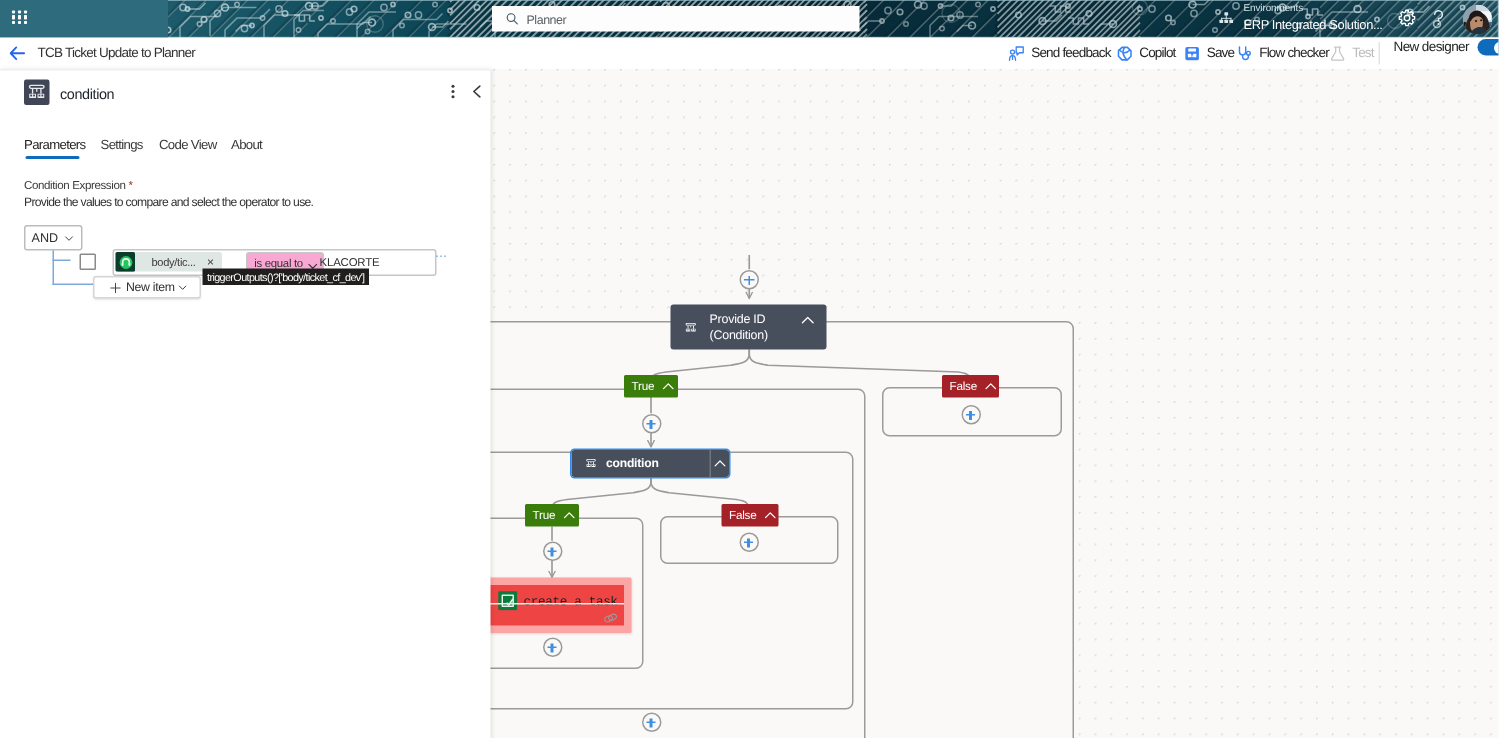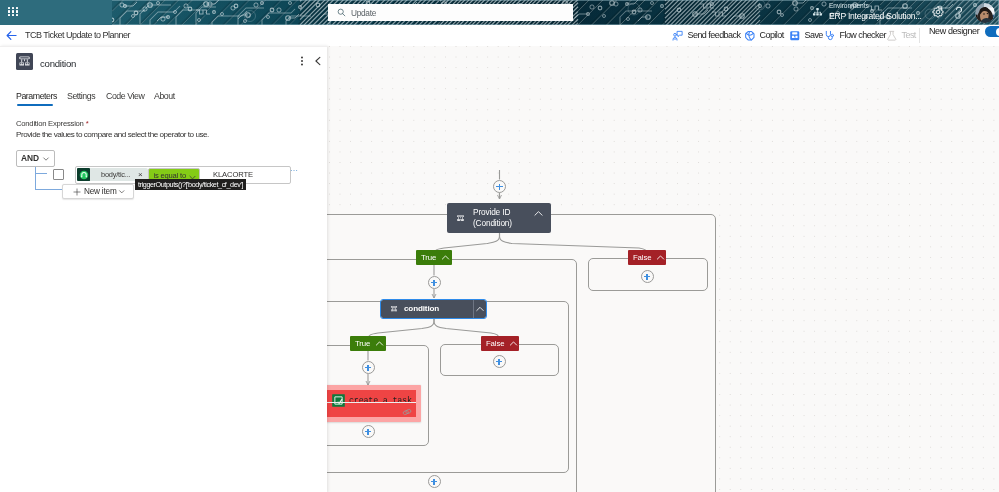--- a/index.html
+++ b/index.html
@@ -109,37 +109,37 @@
   .tab{position:absolute;top:0;font-size:8.8px;color:#3b3a39;line-height:13px;cursor:pointer;
        letter-spacing:-0.45px;white-space:nowrap;}
   .tab.active{color:#201f1e;}
   .tab-ul{position:absolute;top:14px;height:2px;background:#0f6cbd;border-radius:1px;}
   .fld-label{position:absolute;left:16px;top:71px;font-size:7.7px;color:#3b3a39;line-height:11px;
              letter-spacing:-0.25px;white-space:nowrap;}
   .req{color:#a4262c;padding-left:2px;}
   .fld-desc{position:absolute;left:16px;top:82px;font-size:8.1px;color:#323130;line-height:11px;
             letter-spacing:-0.46px;white-space:nowrap;}
   .and-box{position:absolute;left:16px;top:103px;width:37px;height:15px;border:1px solid #bcbcbc;
-           background:#fff;border-radius:2px;cursor:pointer;font-weight:bold;}
+           background:#fff;border-radius:2px;cursor:pointer;}
   .and-txt{position:absolute;left:4px;top:2.2px;font-size:8.4px;color:#323130;line-height:11px;}
   .and-chev{position:absolute;left:25px;top:4px;width:8px;height:8px;}
   .conn{position:absolute;background:#7da9dd;}
   .row-chk{position:absolute;left:53px;top:122px;width:9px;height:9px;border:1px solid #898989;
            background:#fff;border-radius:1px;cursor:pointer;}
   .rowbox{position:absolute;left:75px;top:119px;width:214px;height:16px;border:1px solid #c6c6c6;
           background:#fff;border-radius:2px;}
   .tok-wrap{position:absolute;left:1px;top:1px;width:71px;height:13px;background:#dfe7e5;
             border-radius:2px;}
   .tok-ico{position:absolute;left:0px;top:0px;width:13px;height:13px;background:#0b3d2c;
            border-radius:1px;}
   .tok-lbl{position:absolute;left:24px;top:2px;font-size:7.4px;color:#3b3a39;line-height:10px;
            letter-spacing:-0.2px;}
   .tok-x{position:absolute;left:61px;top:1.5px;font-size:8px;color:#3b3a39;line-height:10px;cursor:pointer;}
-  .op-box{position:absolute;left:72px;top:0.5px;width:52px;height:15px;border:1px solid #c6c6c6;
-          background:#84cc16;border-radius:2px;box-sizing:border-box;cursor:pointer;text-align:center;}
+  .op-box{position:absolute;left:88px;top:0.5px;width:52px;height:15px;border:1px solid #c6c6c6;
+          background:#f9a8d4;border-radius:2px;box-sizing:border-box;cursor:pointer;text-align:center;}
   .op-txt{position:absolute;left:4.5px;top:2.6px;font-size:7.6px;color:#323130;line-height:10px;
           letter-spacing:-0.2px;}
   .op-chev{position:absolute;left:39px;top:4px;width:9px;height:9px;}
   .val-txt{position:absolute;left:137px;top:3.2px;font-size:7.6px;color:#323130;line-height:10px;
            letter-spacing:-0.1px;}
   .row-overflow{position:absolute;left:290px;top:120px;font-size:8px;color:#6aa3d8;line-height:8px;
                 letter-spacing:0.3px;cursor:pointer;}
   .newitem{position:absolute;left:62px;top:137px;width:70px;height:13px;border:1px solid #d6d6d6;
            background:#fff;border-radius:2px;cursor:pointer;box-shadow:0 0.6px 1.2px rgba(0,0,0,.10);}
   .ni-plus{position:absolute;left:10px;top:2.7px;width:8px;height:8px;}
@@ -653,21 +653,21 @@
         <i></i>
         <i></i>
     </div>
     <div class="brand">Power Automate</div>
 
     <div class="search">
       <svg class="search-ico" viewBox="0 0 16 16">
         <circle cx="6.6" cy="6.6" r="4.6" fill="none" stroke="#3d5a64" stroke-width="1.3"></circle>
         <line x1="10.1" y1="10.1" x2="14" y2="14" stroke="#3d5a64" stroke-width="1.3" stroke-linecap="round"></line>
       </svg>
-      <div class="search-ph">Update</div>
+      <div class="search-ph">Planner</div>
     </div>
 
     <svg class="env-ico" viewBox="0 0 16 16">
       <g fill="#d6e6ea">
         <rect x="6.2" y="1.6" width="3.6" height="3.2" rx="0.5"></rect>
         <rect x="7.55" y="4.5" width="0.9" height="4.2"></rect>
         <rect x="3.0" y="7.1" width="10.0" height="0.9"></rect>
         <rect x="3.0" y="7.1" width="0.9" height="2.0"></rect>
         <rect x="12.1" y="7.1" width="0.9" height="2.0"></rect>
         <rect x="1.4" y="9.0" width="3.6" height="3.2" rx="0.5"></rect>

